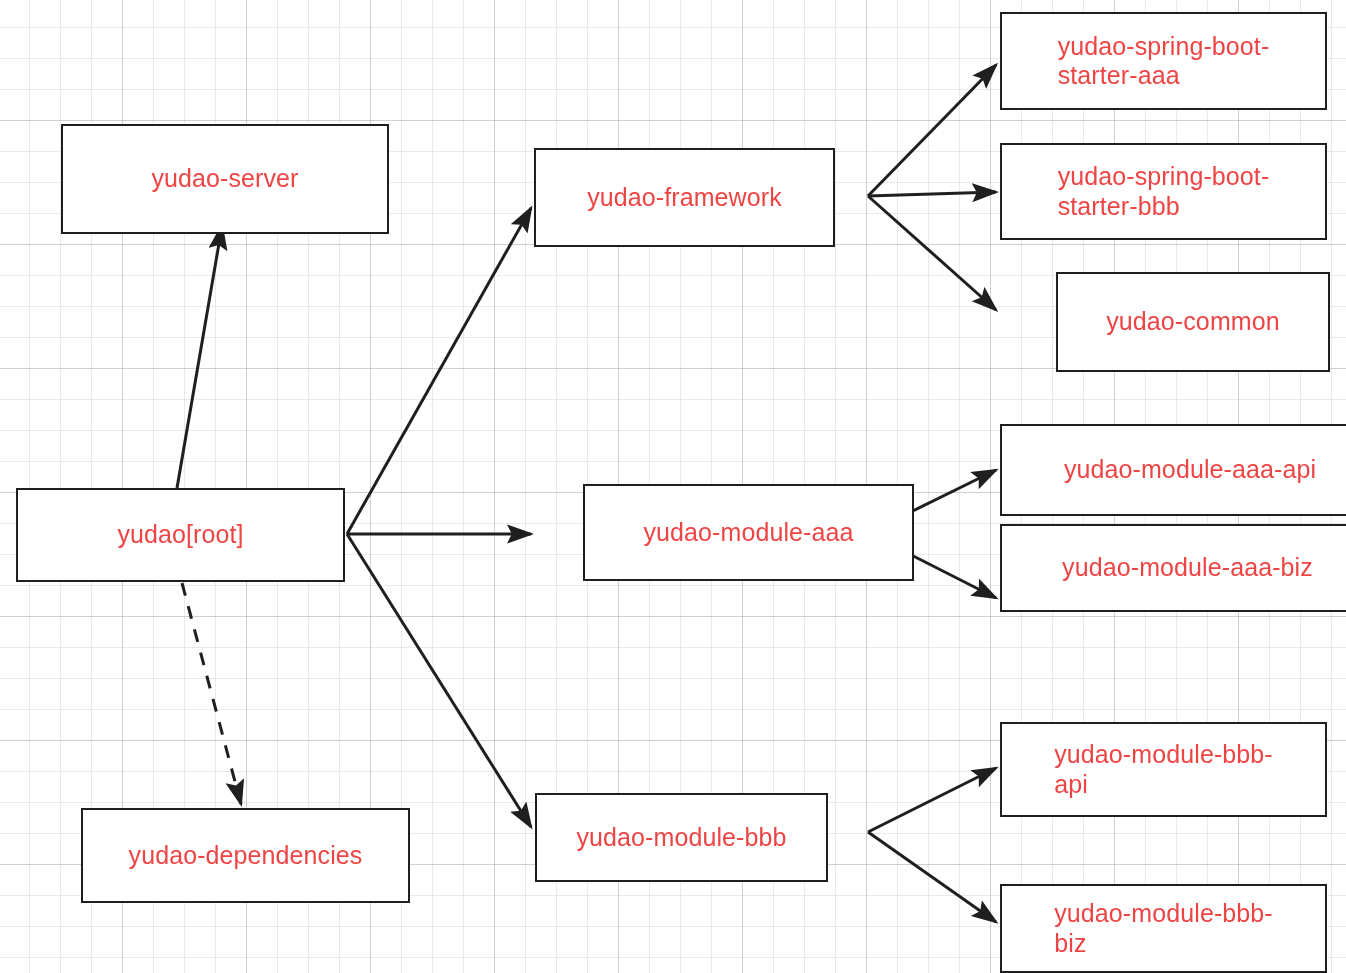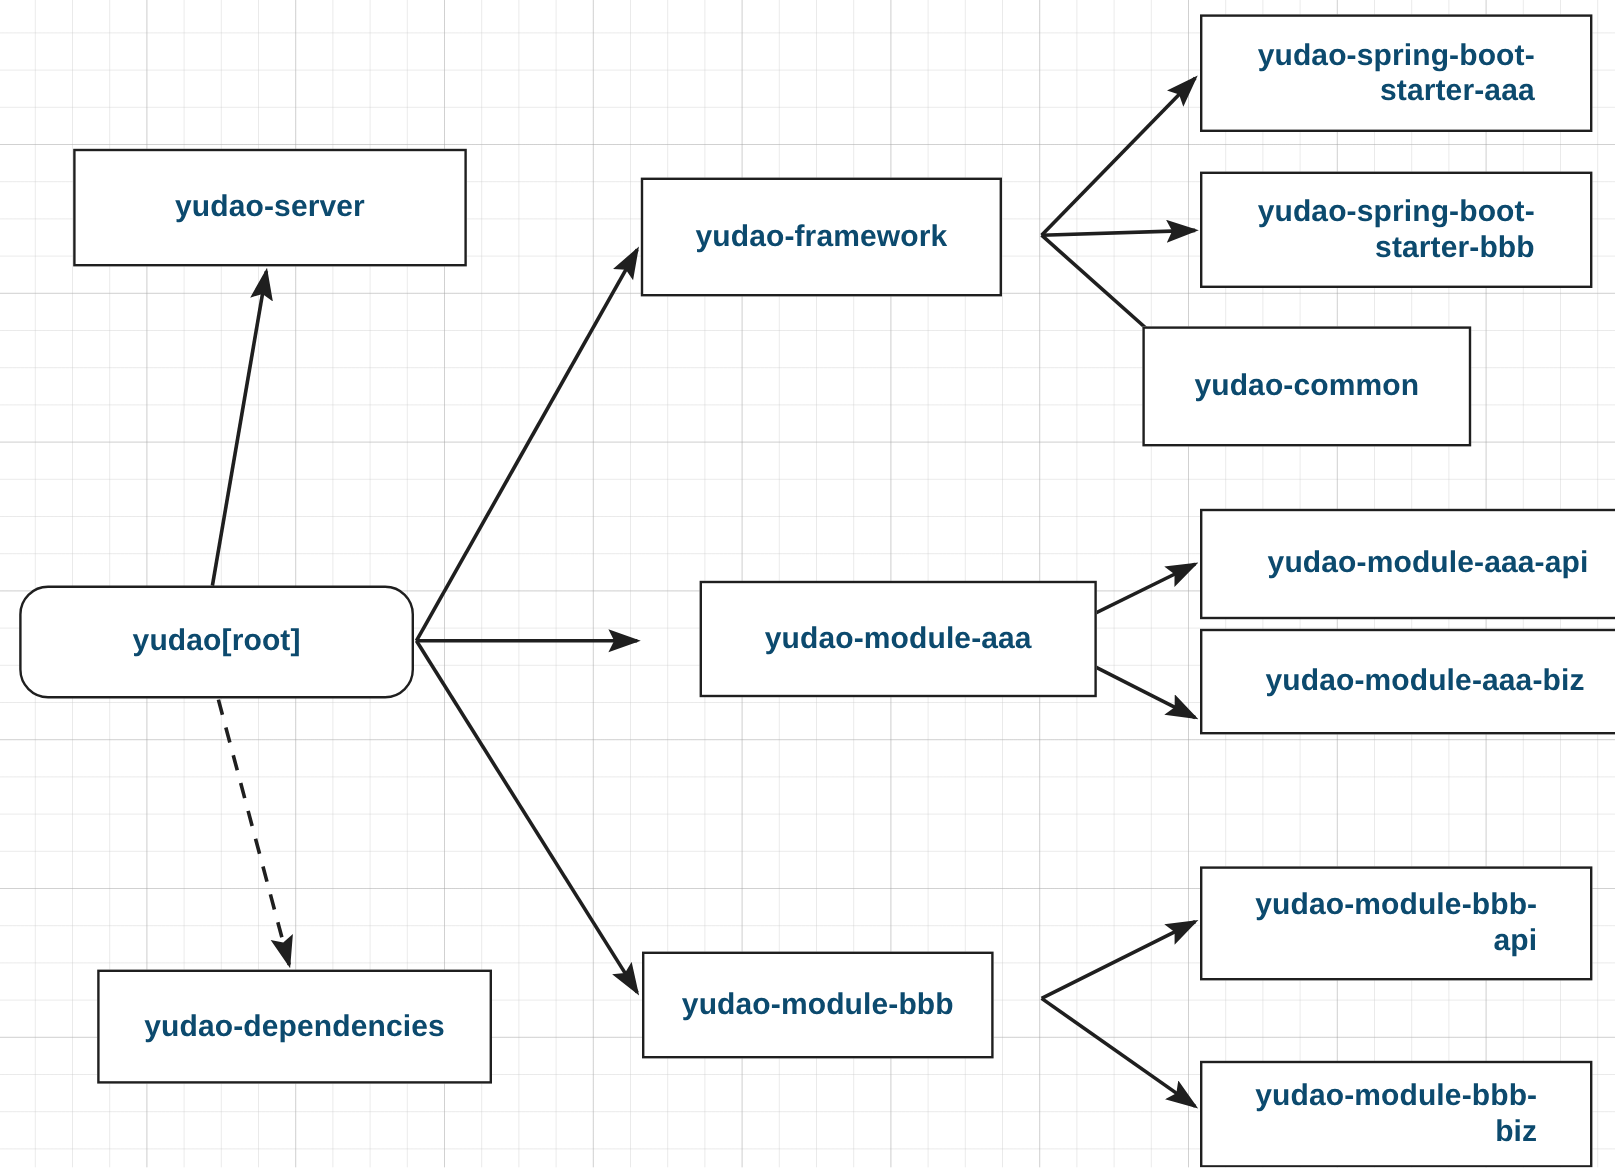--- a/index.html
+++ b/index.html
@@ -35,28 +35,27 @@
     pointer-events: none;
   }
   .node {
     position: absolute;
     box-sizing: border-box;
     border: 2.5px solid #1f1f1f;
     background: #ffffff;
     display: flex;
     align-items: center;
     justify-content: center;
-    text-align: right;
-    color: #0c4a6e;
+    text-align: left;
+    color: #ef4444;
     font-size: 25px;
     line-height: 1.18;
     letter-spacing: 0.1px;
     padding: 2px 6px;
     white-space: pre-line;
-    font-weight: bold;
   }
   .node.two-line { font-size: 25px; }
   #watermark {
     position: absolute;
     left: 1000px;
     top: 920px;
     font-size: 27px;
     color: #9b9b9b;
     font-family: "DejaVu Sans", "Liberation Sans", sans-serif;
     white-space: nowrap;
@@ -85,31 +84,31 @@
         <line x1="868" y1="196" x2="996" y2="192" stroke="#1f1f1f" stroke-width="3" marker-end="url(#arrowhead)"></line>
         <line x1="868" y1="196" x2="996" y2="310" stroke="#1f1f1f" stroke-width="3" marker-end="url(#arrowhead)"></line>
         <line x1="868" y1="533" x2="996" y2="470" stroke="#1f1f1f" stroke-width="3" marker-end="url(#arrowhead)"></line>
         <line x1="868" y1="533" x2="996" y2="598" stroke="#1f1f1f" stroke-width="3" marker-end="url(#arrowhead)"></line>
         <line x1="868" y1="832" x2="996" y2="768" stroke="#1f1f1f" stroke-width="3" marker-end="url(#arrowhead)"></line>
         <line x1="868" y1="832" x2="996" y2="922" stroke="#1f1f1f" stroke-width="3" marker-end="url(#arrowhead)"></line>
       </g>
   </svg>
 
   <div id="node-layer">
-      <div class="node" style="left: 61px; top: 124px; width: 328px; height: 98px;">yudao-server</div>
-      <div class="node" style="left: 16px; top: 488px; width: 329px; height: 94px; border-radius: 24px;">yudao[root]</div>
+      <div class="node" style="left: 61px; top: 124px; width: 328px; height: 110px;">yudao-server</div>
+      <div class="node" style="left: 16px; top: 488px; width: 329px; height: 94px;">yudao[root]</div>
       <div class="node" style="left: 81px; top: 808px; width: 329px; height: 95px;">yudao-dependencies</div>
       <div class="node" style="left: 534px; top: 148px; width: 301px; height: 99px;">yudao-framework</div>
       <div class="node" style="left: 535px; top: 484px; width: 331px; height: 97px; margin-left: 48px;">yudao-module-aaa</div>
       <div class="node" style="left: 535px; top: 793px; width: 293px; height: 89px;">yudao-module-bbb</div>
       <div class="node two-line" style="left: 1000px; top: 12px; width: 327px; height: 98px;">yudao-spring-boot-
 starter-aaa</div>
       <div class="node two-line" style="left: 1000px; top: 143px; width: 327px; height: 97px;">yudao-spring-boot-
 starter-bbb</div>
-      <div class="node" style="left: 952px; top: 272px; width: 274px; height: 100px;">yudao-common</div>
+      <div class="node" style="left: 1056px; top: 272px; width: 274px; height: 100px;">yudao-common</div>
       <div class="node" style="left: 1000px; top: 424px; width: 380px; height: 92px;">yudao-module-aaa-api</div>
       <div class="node" style="left: 1000px; top: 524px; width: 375px; height: 88px;">yudao-module-aaa-biz</div>
       <div class="node two-line" style="left: 1000px; top: 722px; width: 327px; height: 95px;">yudao-module-bbb-
 api</div>
       <div class="node two-line" style="left: 1000px; top: 884px; width: 327px; height: 89px;">yudao-module-bbb-
 biz</div>
     </div>
 
 
 </div>

